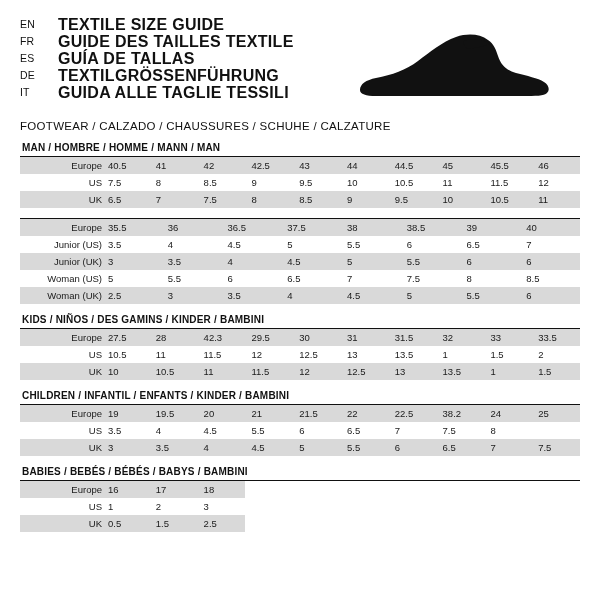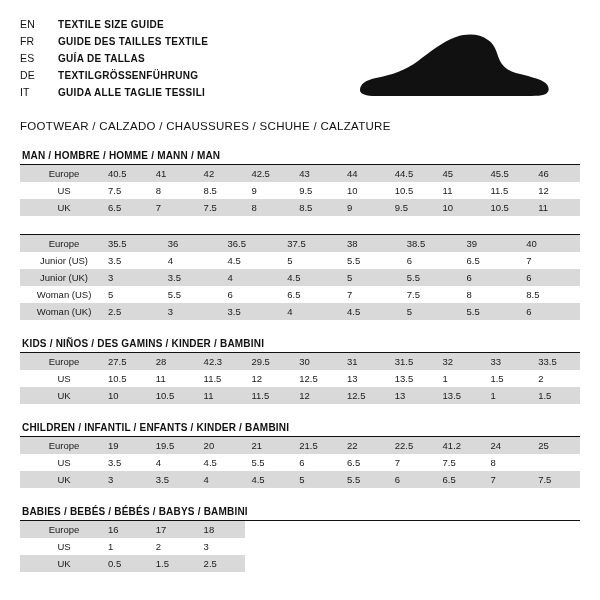--- a/index.html
+++ b/index.html
@@ -35,21 +35,21 @@
     height: 17px;
     line-height: 17px;
   }
   .lang-code {
     width: 38px;
     font-size: 10.5px;
     letter-spacing: 0.2px;
     color: #111;
   }
   .lang-title {
-    font-size: 10px;
+    font-size: 16px;
     font-weight: bold;
     letter-spacing: 0.3px;
     color: #111;
     text-transform: uppercase;
   }
   .shoe-art {
     position: absolute;
     right: 28px;
     top: 12px;
     width: 200px;
@@ -57,21 +57,21 @@
   }
   .section-heading {
     margin-top: 12px;
     font-size: 11.5px;
     font-weight: normal;
     letter-spacing: 0.3px;
     color: #111;
   }
   
   .block {
-    margin-top: 18px;
+    margin-top: 10px;
   }
   .block-title {
     font-size: 10px;
     font-weight: bold;
     letter-spacing: 0.2px;
     color: #111;
     padding: 0 0 3px 2px;
   }
   .rule {
     border-top: 1px solid #111;
@@ -86,21 +86,21 @@
     font-size: 9.5px;
     color: #1a1a1a;
     height: 17px;
     padding: 0 0 0 6px;
     white-space: nowrap;
   }
   table.size tr.shaded td {
     background: #d9d9d9;
   }
   table.size td.label {
-    text-align: center;
+    text-align: right;
   }
   table.size td.val {
     text-align: left;
   }
 </style>
 </head>
 <body>
 
 <div class="page">
 
@@ -304,21 +304,21 @@
       <tbody>
           <tr class="shaded">
         <td class="label" style="width:76px">Europe</td>
         <td class="val">19</td>
         <td class="val">19.5</td>
         <td class="val">20</td>
         <td class="val">21</td>
         <td class="val">21.5</td>
         <td class="val">22</td>
         <td class="val">22.5</td>
-        <td class="val">41.2</td>
+        <td class="val">38.2</td>
         <td class="val">24</td>
         <td class="val">25</td>
       </tr>
       <tr>
         <td class="label">US</td>
         <td class="val">3.5</td>
         <td class="val">4</td>
         <td class="val">4.5</td>
         <td class="val">5.5</td>
         <td class="val">6</td>

